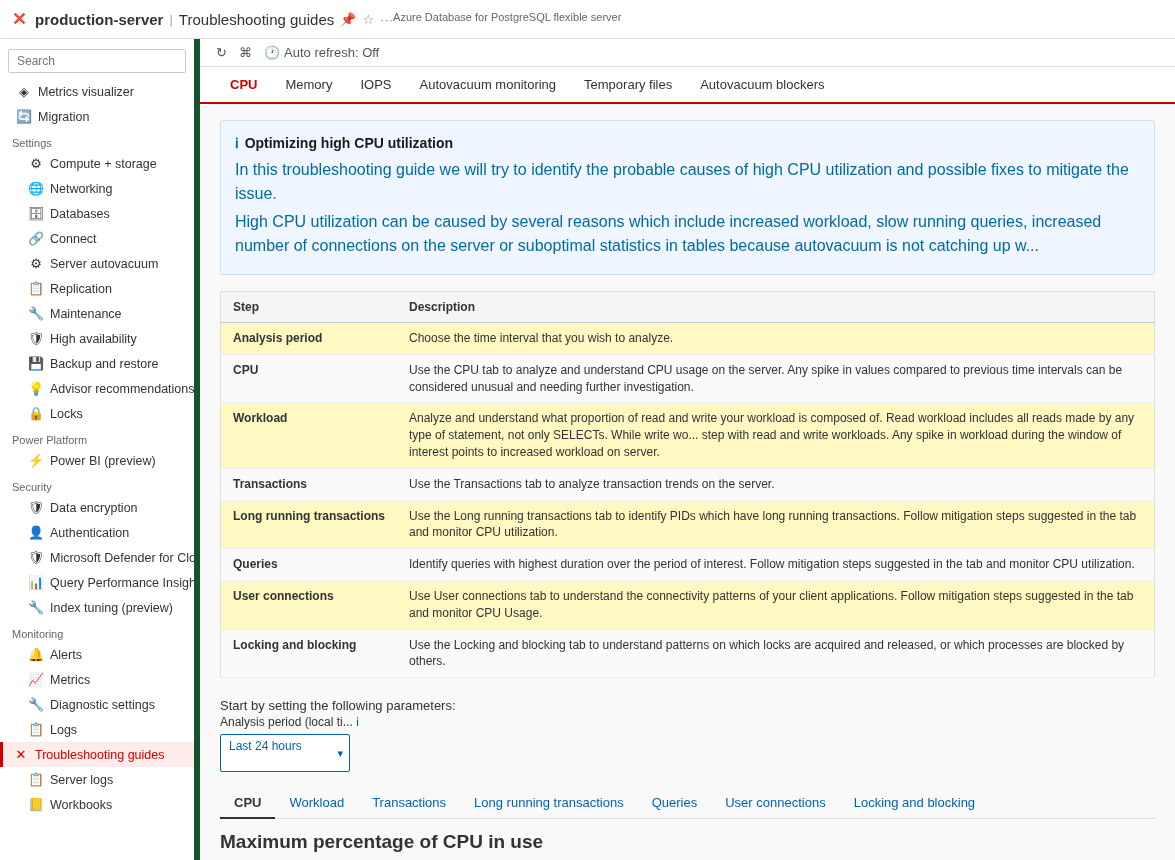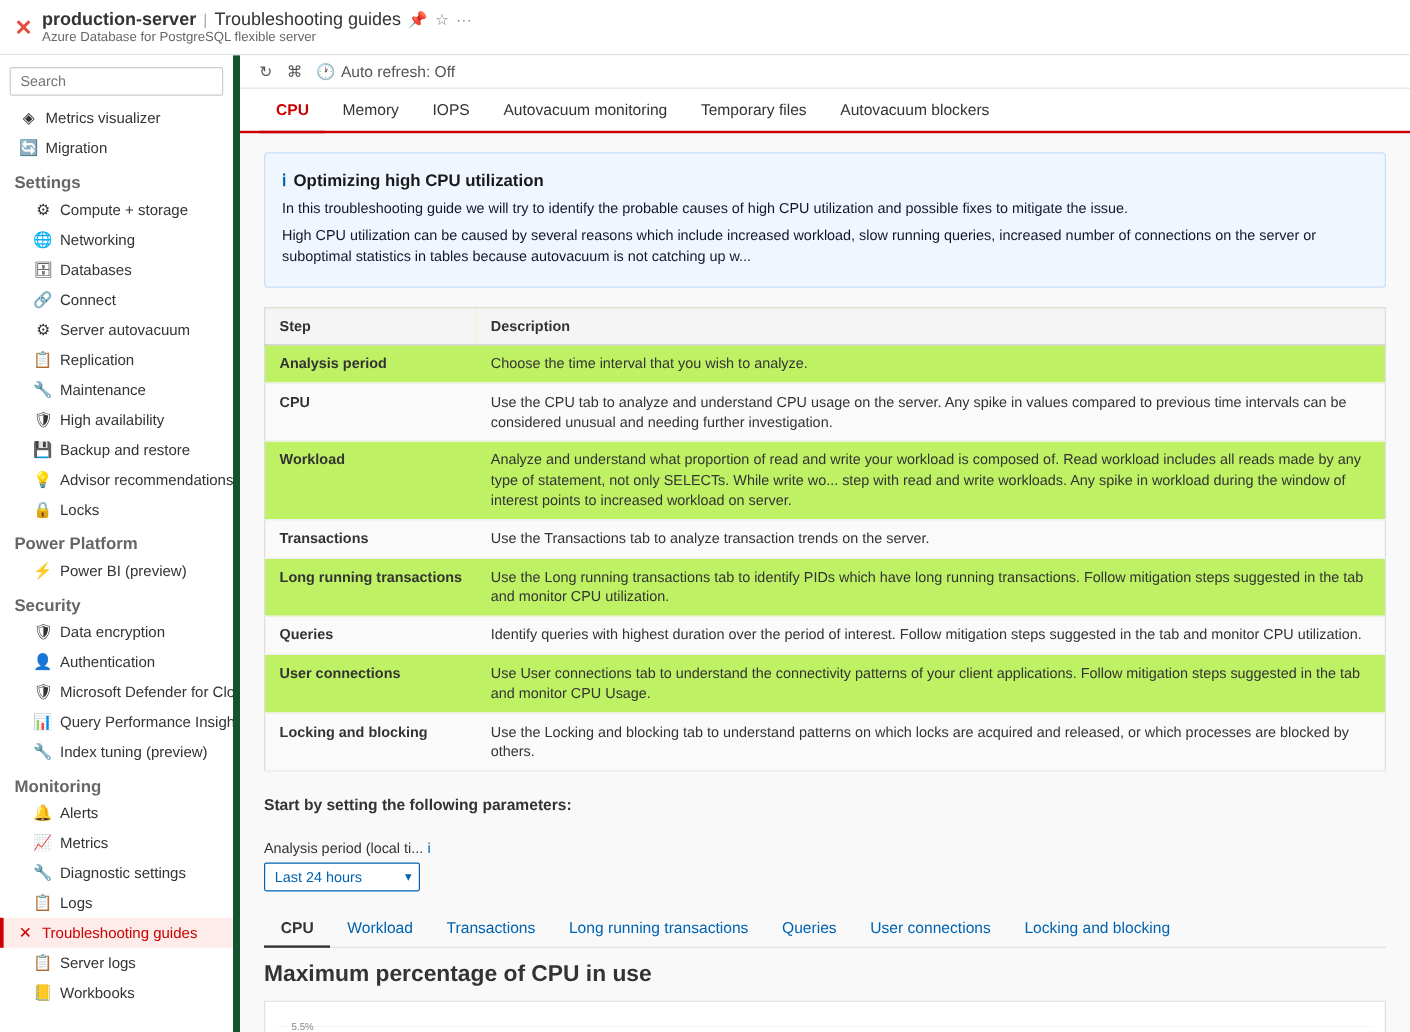--- a/index.html
+++ b/index.html
@@ -1,32 +1,32 @@
 <!DOCTYPE html>
 <html><head>
   <meta charset="utf-8">
   <style>
     * { box-sizing: border-box; margin: 0; padding: 0; }
     body { font-family: 'Segoe UI', Arial, sans-serif; font-size: 13px; color: #333; background: #fff; display: flex; flex-direction: column; height: 860px; overflow: hidden; }
 
     
     .top-bar { display: flex; align-items: center; padding: 8px 12px; border-bottom: 1px solid #e0e0e0; background: #fff; gap: 8px; }
     .top-bar .logo { color: #e74c3c; font-size: 18px; font-weight: bold; }
-    .title-block { display: flex; flex-direction: column; }
+    .title-block { display: flex; }
 
     
     .main-layout { display: flex; flex: 1; overflow: hidden; }
 
     
     .sidebar { width: 200px; min-width: 200px; background: #fff; border-right: 6px solid #14532d; overflow-y: auto; padding: 4px 0; }
     .sidebar-search { padding: 6px 8px; }
     .sidebar-search input { width: 100%; border: 1px solid #ccc; padding: 4px 8px; font-size: 12px; border-radius: 2px; }
     .sidebar-item { display: flex; align-items: center; padding: 5px 12px 5px 16px; cursor: pointer; font-size: 12.5px; color: #333; gap: 6px; white-space: nowrap; }
     .sidebar-item.active { background: #dde8f5; color: #0063b1; border-left: 3px solid #0063b1; padding-left: 13px; }
-    .sidebar-section { font-size: 14px; color: #666; padding: 8px 12px 2px 12px; font-weight: 700; text-transform: none; }
+    .sidebar-section { font-size: 11px; color: #666; padding: 8px 12px 2px 12px; font-weight: 400; text-transform: none; }
     .sidebar-icon { font-size: 13px; width: 16px; text-align: center; }
     .indent1 { padding-left: 28px; }
 
     
     .content { flex: 1; overflow-y: auto; background: #f9f9f9; display: flex; flex-direction: column; }
 
     
     .toolbar { background: #fff; padding: 6px 16px; border-bottom: 1px solid #e0e0e0; display: flex; align-items: center; gap: 12px; }
     .toolbar-btn { background: none; border: none; cursor: pointer; color: #555; font-size: 13px; display: flex; align-items: center; gap: 4px; }
 
@@ -35,35 +35,35 @@
     .tab-item { padding: 10px 14px; cursor: pointer; font-size: 13px; color: #333; border-bottom: 2px solid transparent; margin-bottom: -2px; white-space: nowrap; }
     .tab-item.active { color: #cc0000; border-bottom: 2px solid #cc0000; font-weight: 600; }
 
     
     .inner-content { padding: 16px 20px; flex: 1; overflow-y: auto; }
 
     
     .info-box { background: #f0f6ff; border: 1px solid #c8dff7; border-radius: 3px; padding: 12px 14px; margin-bottom: 16px; }
     .info-box .info-title { font-size: 14px; font-weight: 600; color: #1a1a1a; display: flex; align-items: center; gap: 6px; margin-bottom: 6px; }
     .info-box .info-icon { color: #0063b1; font-size: 14px; }
-    .info-box p { font-size: 12px; color: #0f172a; line-height: 1.5; margin-bottom: 4px; }
-
-    
-    .step-table { width: 100%; border-collapse: collapse; margin-bottom: 20px; background: #bef264; border: 1px solid #ddd; }
+    .info-box p { font-size: 16px; color: #0369a1; line-height: 1.5; margin-bottom: 4px; }
+
+    
+    .step-table { width: 100%; border-collapse: collapse; margin-bottom: 20px; background: #fef9c3; border: 1px solid #ddd; }
     .step-table th { background: #f5f5f5; text-align: left; padding: 8px 12px; font-size: 12px; font-weight: 600; color: #333; border-bottom: 1px solid #ccc; }
     .step-table td { padding: 7px 12px; font-size: 12px; color: #333; border-bottom: 1px solid #eee; vertical-align: top; line-height: 1.4; }
     .step-table tr:nth-child(even) td { background: #fafafa; }
     .step-table td.step-name { font-weight: 600; white-space: nowrap; width: 150px; }
 
     
     .params-section { margin-bottom: 16px; }
-    .params-title { font-size: 13px; font-weight: 700; margin-bottom: 20px; }
+    .params-title { font-size: 13px; font-weight: 400; margin-bottom: 0; }
     .param-label { font-size: 12px; color: #333; margin-bottom: 4px; }
     .param-select { display: flex; align-items: center; gap: 8px; }
-    .param-select select { border: 1px solid #0063b1; padding: 4px 24px 4px 8px; font-size: 12px; color: #0063b1; cursor: pointer; background: #fff; appearance: none; -webkit-appearance: none; border-radius: 2px; min-width: 130px; }
+    .param-select select { border: 1px solid #0063b1; padding: 4px 24px 18px 8px; font-size: 12px; color: #0063b1; cursor: pointer; background: #fff; appearance: none; -webkit-appearance: none; border-radius: 2px; min-width: 130px; }
     .select-wrapper { position: relative; display: inline-block; }
     .select-wrapper::after { content: '▾'; position: absolute; right: 7px; top: 50%; transform: translateY(-50%); color: #0063b1; font-size: 11px; pointer-events: none; }
     .info-circle { color: #0063b1; cursor: pointer; font-size: 12px; }
 
     
     .sub-tab-bar { display: flex; gap: 0; margin-bottom: 12px; border-bottom: 1px solid #e0e0e0; }
     .sub-tab { padding: 7px 14px; cursor: pointer; font-size: 13px; color: #0063b1; text-decoration: none; border-bottom: 2px solid transparent; margin-bottom: -1px; }
     .sub-tab.active { color: #333; border-bottom: 2px solid #333; font-weight: 600; }
 
     

